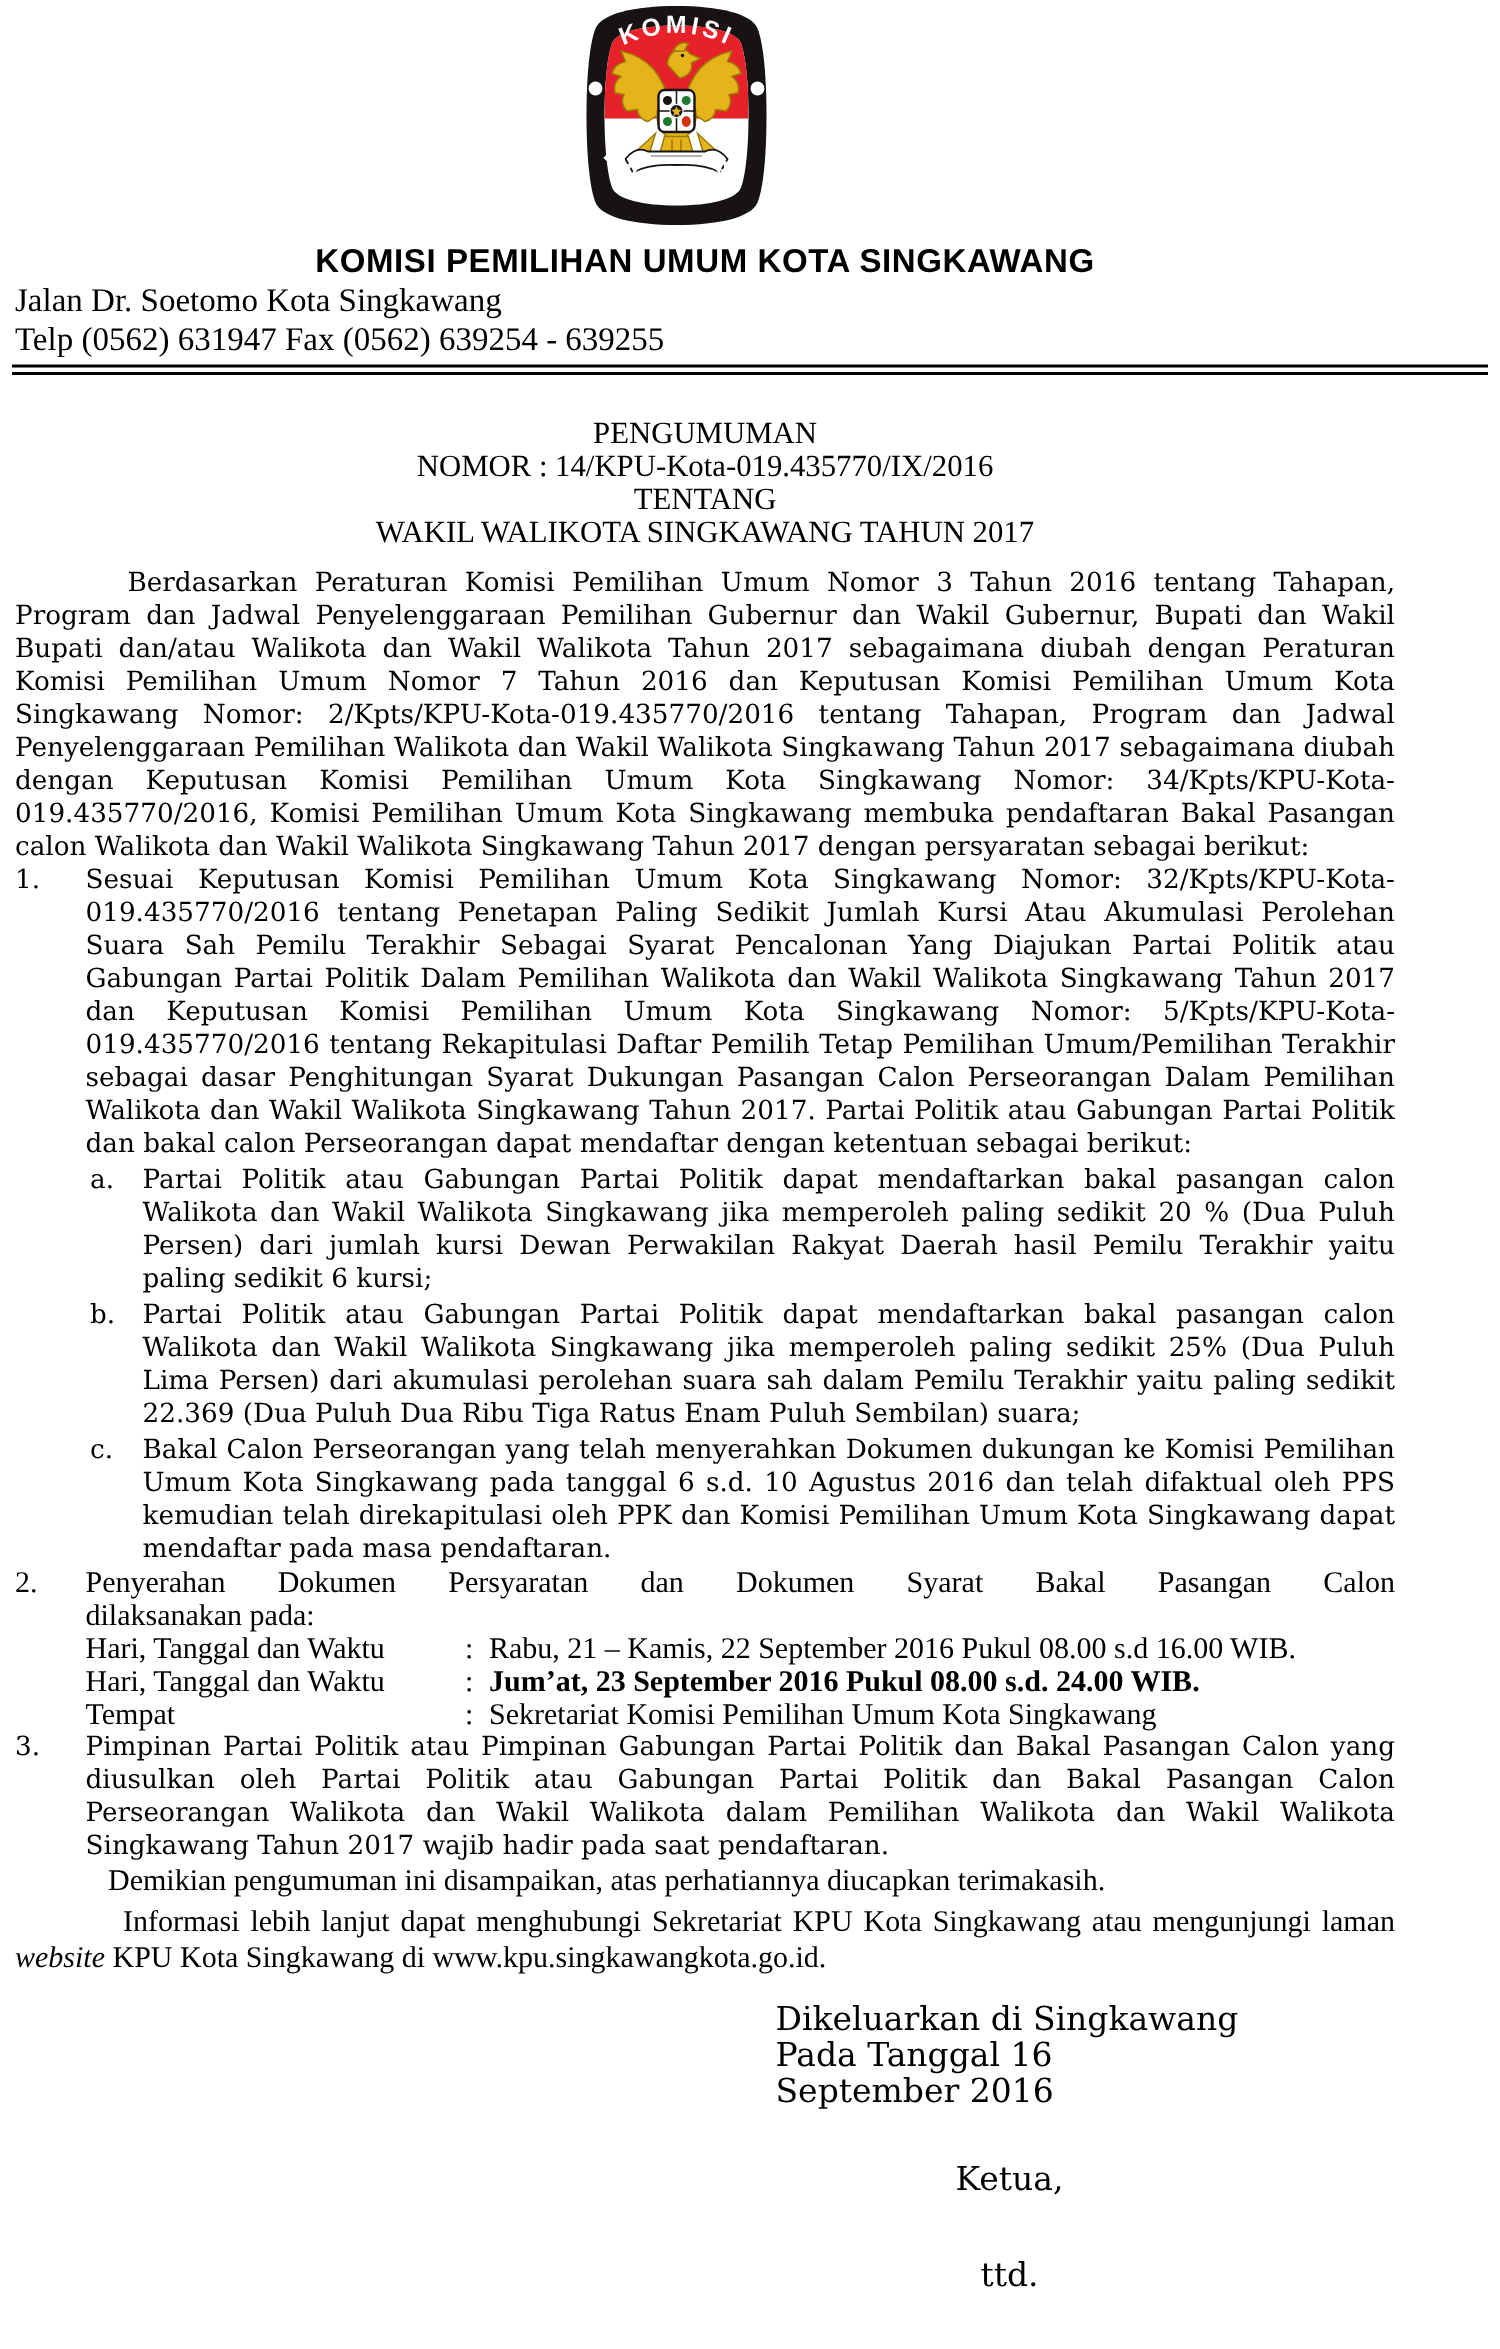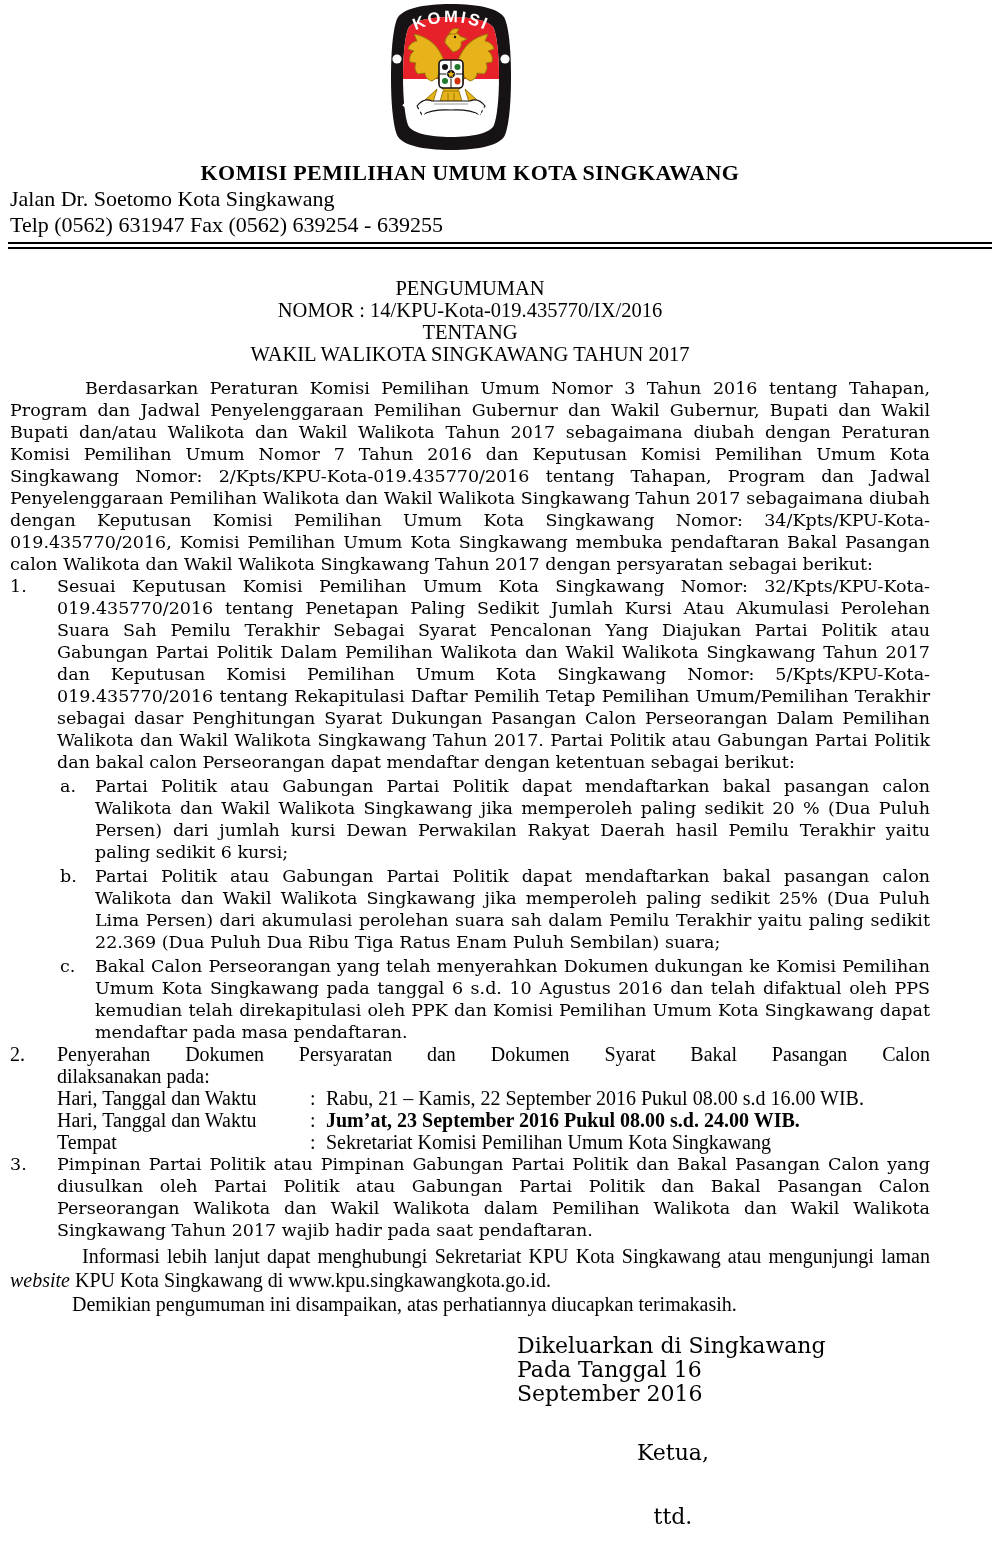--- a/index.html
+++ b/index.html
@@ -3,21 +3,21 @@
 <meta charset="utf-8">
 <style>
   html,body{margin:0;padding:0;background:#ffffff;}
   body{width:1000px;height:1566px;overflow:hidden;color:#000;}
   .doc{position:relative;width:1000px;height:1566px;background:#fff;}
 
   .logo{width:130px;height:148px;margin:3px 0 4px 386px;}
 
   .content{margin-left:10px;margin-right:70px;}
 
-  .org-name{font-family:Liberation Serif, serif;font-weight:bold;font-size:22px;line-height:27px;text-align:center;letter-spacing:.4px;}
+  .org-name{font-family:Liberation Sans, sans-serif;font-weight:bold;font-size:22px;line-height:27px;text-align:center;letter-spacing:.4px;}
   .addr-line{font-family:"Liberation Serif",serif;font-size:22px;line-height:26px;text-align:left;}
 
   .rule{margin:4px 8px 0 8px;height:3px;border-top:2.5px solid #000;border-bottom:2px solid #000;}
 
   .title-block{margin-top:28px;font-family:"Liberation Serif",serif;font-size:20.5px;line-height:22px;text-align:center;}
 
   .body-text{font-family:"DejaVu Serif",serif;font-size:17.5px;line-height:22px;}
   .intro{margin-top:12px;text-align:justify;text-indent:75px;}
 
   .li{display:flex;}
@@ -170,22 +170,22 @@
             <span class="s-value">Sekretariat Komisi Pemilihan Umum Kota Singkawang</span>
         </div>
       </div>
     </div>
 
     <div class="li body-text">
       <div class="li-marker">3.</div>
       <div class="li-text">Pimpinan Partai Politik atau Pimpinan Gabungan Partai Politik dan Bakal Pasangan Calon yang diusulkan oleh Partai Politik atau Gabungan Partai Politik dan Bakal Pasangan Calon Perseorangan Walikota dan Wakil Walikota dalam Pemilihan Walikota dan Wakil Walikota Singkawang Tahun 2017 wajib hadir pada saat pendaftaran.</div>
     </div>
 
+    <div class="closing closing-thanks">Demikian pengumuman ini disampaikan, atas perhatiannya diucapkan terimakasih.</div>
     <div class="closing closing-info"><span>Informasi lebih lanjut dapat menghubungi Sekretariat KPU Kota Singkawang atau mengunjungi laman </span><span class="it">website</span><span> KPU Kota Singkawang di www.kpu.singkawangkota.go.id.</span></div>
-    <div class="closing closing-thanks">Demikian pengumuman ini disampaikan, atas perhatiannya diucapkan terimakasih.</div>
   </div>
 
   
   <div class="signature">
     <div>Dikeluarkan di Singkawang</div>
     <div>Pada Tanggal 16 September 2016</div>
     <div class="sig-center">Ketua,</div>
     <div class="sig-ttd">ttd.</div>
     <div class="sig-name">Ramdan</div>
   </div>

